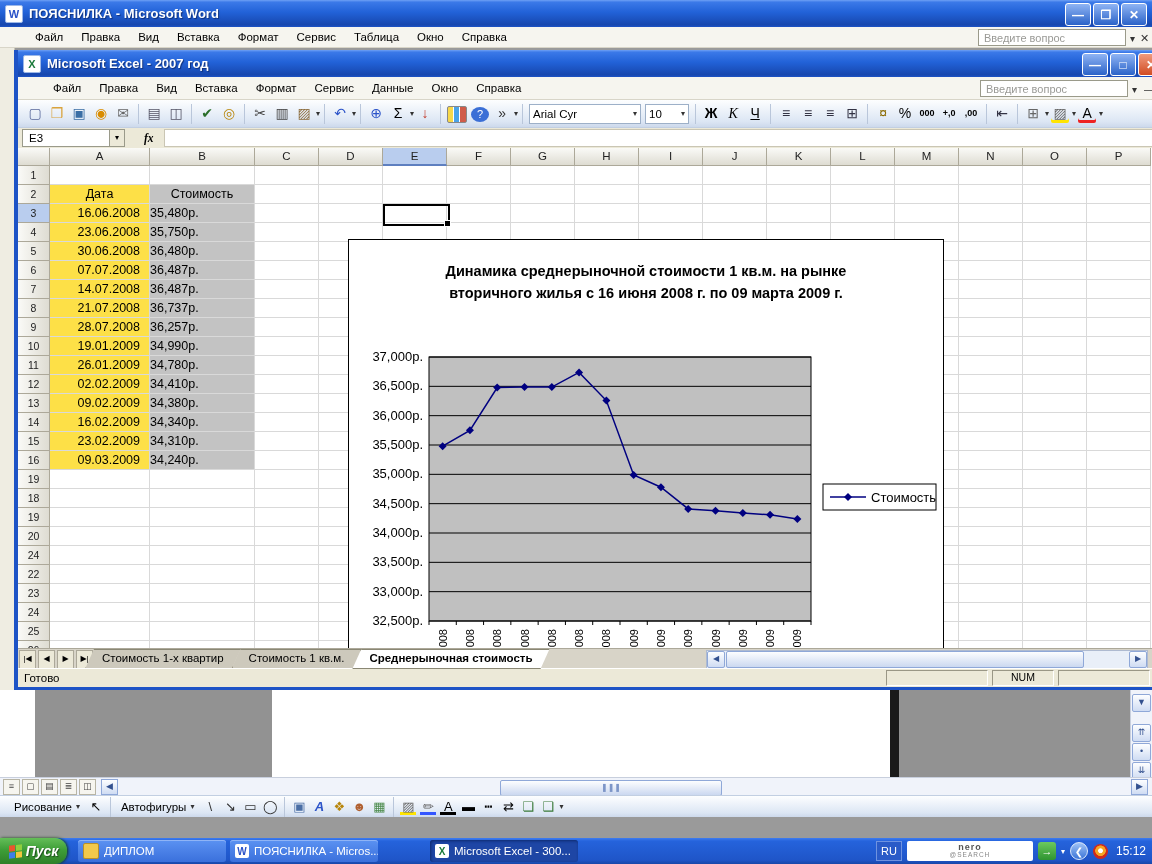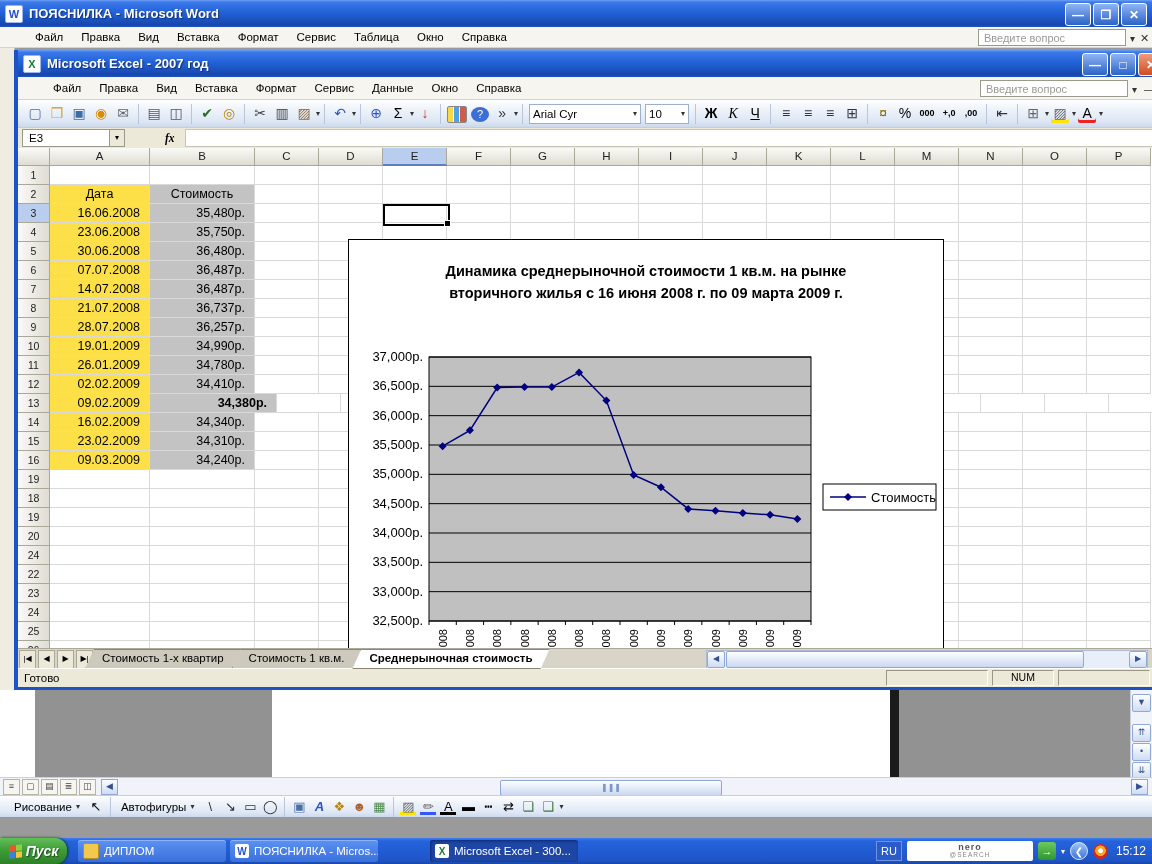--- a/index.html
+++ b/index.html
@@ -28,33 +28,33 @@
 .ic-chart{background:linear-gradient(90deg,#f7d84a 0 5px,#fff 5px 6px,#4aa3e8 6px 11px,#fff 11px 12px,#d05c4a 12px 17px);border:1px solid #888;width:17px;height:15px;margin-top:2px}
 .ic-help{background:#3b6fd6;color:#fff;border-radius:50%;width:15px;height:15px;font-size:11px;line-height:15px;margin-top:2px}
 .underbar-y{box-shadow:inset 0 -3px 0 #ffe400}
 .underbar-b{box-shadow:inset 0 -3px 0 #3355ff}
 .underbar-r{box-shadow:inset 0 -3px 0 #ee2222}
 .underbar-k{box-shadow:inset 0 -3px 0 #000}
 
 .fbar{position:absolute;left:0;right:0;top:78px;height:20px;background:#ECE9D8;border-bottom:1px solid #cac6b4;display:flex;align-items:center;font-size:11.5px}
 .namebox{width:80px;height:16px;background:#fff;border:1px solid #9a9a8a;margin-left:4px;padding-left:6px;display:flex;align-items:center}
 .nbdrop{width:14px;height:16px;border:1px solid #9a9a8a;border-left:none;background:#ece9d8;font-size:8px;text-align:center;line-height:16px}
-.fxl{font-style:italic;font-weight:bold;margin-left:40px;font-family:"Liberation Serif",serif}
+.fxl{font-style:italic;font-weight:bold;margin-left:19px;font-family:"Liberation Serif",serif}
 .fwhite{flex:1;height:16px;background:#fff;border:1px solid #cac6b4;margin:0 2px 0 10px}
 
 .sheet{position:absolute;left:0;top:98px;width:1142px;height:500px;background:#fff;overflow:hidden}
 .hdr-row{position:absolute;left:0;top:0;height:18px;display:flex}
 .hdr,.corner{height:18px;box-sizing:border-box;background:linear-gradient(180deg,#FAFAF7,#DEDCD2);border-right:1px solid #ACA899;border-bottom:1px solid #ACA899;font-size:11.5px;text-align:center;line-height:17px;color:#222}
 .hdr.sel{background:#B9CDEE;border-bottom:2px solid #5E7FBF}
 .rowhdr{width:32px;height:19px;box-sizing:border-box;background:linear-gradient(90deg,#FAFAF7,#DEDCD2);border-right:1px solid #ACA899;border-bottom:1px solid #ACA899;font-size:10.5px;text-align:center;line-height:18px;color:#222;flex:0 0 auto}
 .rowhdr.sel{background:#B9CDEE}
 .grow{display:flex;height:19px}
 .gcell{height:19px;box-sizing:border-box;border-right:1px solid #D9D9D9;border-bottom:1px solid #D9D9D9;font-size:12.5px;line-height:18px;white-space:nowrap;overflow:hidden}
 .colA{background:#fde047;text-align:right;padding-right:9px}
-.colB{background:#C3C3C3;text-align:right;padding-right:9px}
+.colB{background:#C3C3C3;padding-right:22px}
 .thead{text-align:center !important;padding-right:0 !important}
 .selbox{position:absolute;width:63px;height:18px;border:2px solid #000}
 .selbox .handle{position:absolute;right:-3px;bottom:-3px;width:5px;height:5px;background:#000;border:1px solid #fff}
 
 .chart{position:absolute;left:330px;top:91px;width:594px;height:452px;background:#fff;border:1px solid #000}
 
 .tabbar{position:absolute;left:0;right:0;top:598px;height:20px;background:#D8D4C8;border-top:1px solid #ACA899;display:flex;align-items:flex-start;font-size:11.5px}
 .tnav{width:15px;height:17px;margin:1px 1px;background:#ECE9D8;border:1px solid #ACA899;font-size:8px;text-align:center;line-height:16px;flex:0 0 auto}
 .stab{height:18px;padding:0 16px;background:#CDC9BC;border:1px solid #8a8774;line-height:17px;margin-left:-9px;clip-path:polygon(9px 0,100% 0,calc(100% - 9px) 100%,0 100%);white-space:nowrap}
 .stab.active{background:#fff;font-weight:bold;z-index:2;position:relative}
@@ -611,21 +611,21 @@
           <div class="gcell" style="width: 64px;"></div>
           <div class="gcell" style="width: 64px;"></div>
           <div class="gcell" style="width: 64px;"></div>
           <div class="gcell" style="width: 64px;"></div>
           <div class="gcell" style="width: 64px;"></div>
           <div class="gcell" style="width: 64px;"></div>
         </div>
         <div class="grow" style="position: absolute; left: 0px; top: 246px;">
           <div class="rowhdr">13</div>
           <div class="gcell colA" style="width: 100px;">09.02.2009</div>
-          <div class="gcell colB" style="width: 127px; font-weight: bold;">34,380р.</div>
+          <div class="gcell colB" style="width: 105px;">34,380р.</div>
           <div class="gcell" style="width: 64px;"></div>
           <div class="gcell" style="width: 64px;"></div>
           <div class="gcell" style="width: 64px;"></div>
           <div class="gcell" style="width: 64px;"></div>
           <div class="gcell" style="width: 64px;"></div>
           <div class="gcell" style="width: 64px;"></div>
           <div class="gcell" style="width: 64px;"></div>
           <div class="gcell" style="width: 64px;"></div>
           <div class="gcell" style="width: 64px;"></div>
           <div class="gcell" style="width: 64px;"></div>

